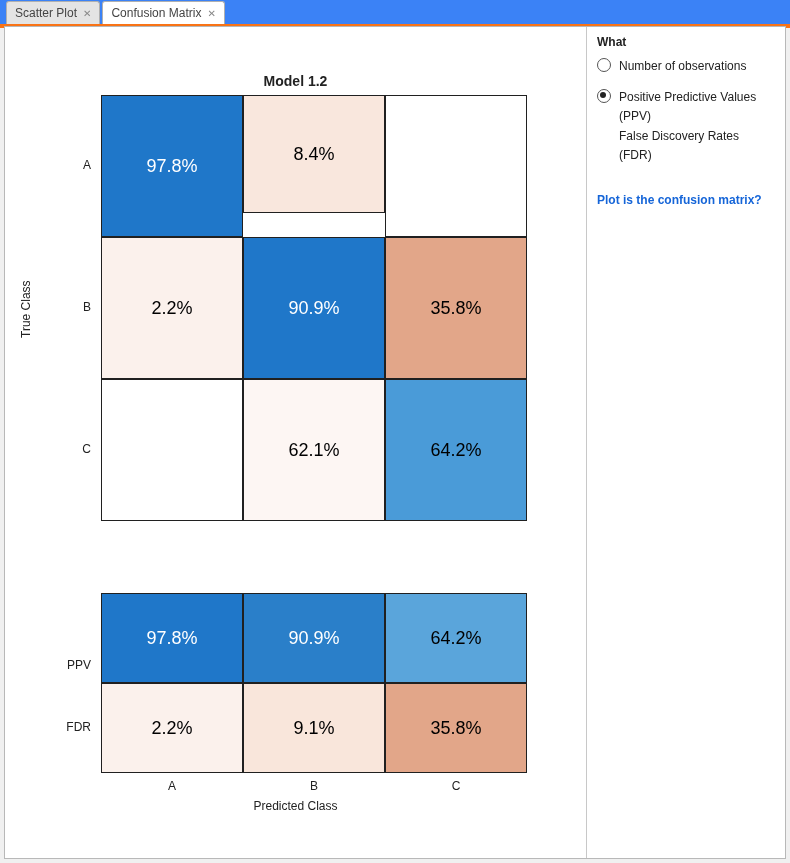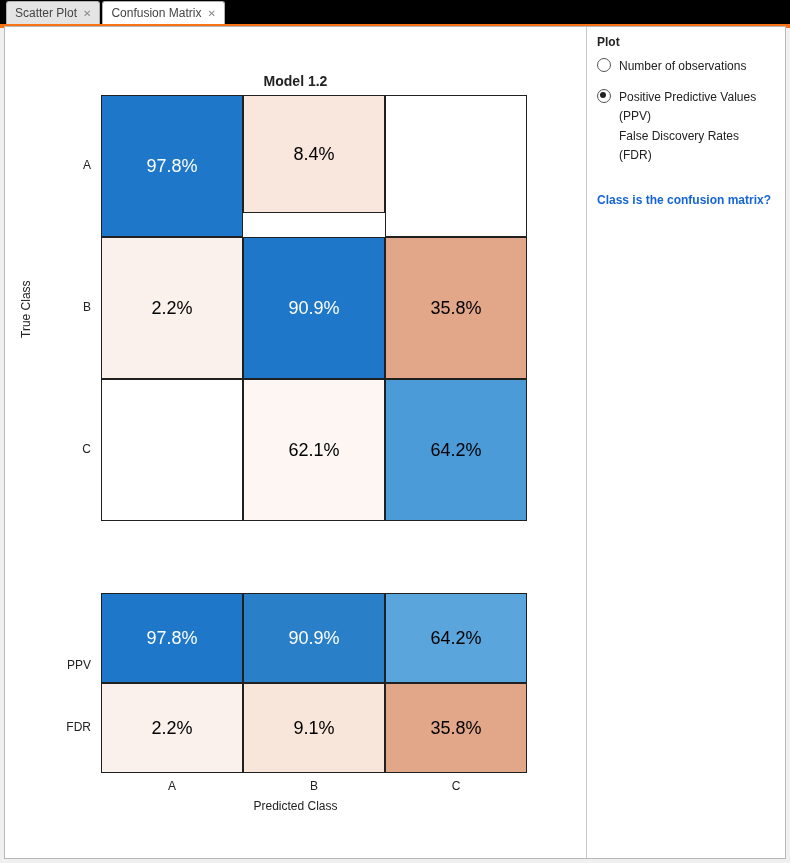--- a/index.html
+++ b/index.html
@@ -1,17 +1,17 @@
 <!DOCTYPE html>
 <html><head>
 <meta charset="utf-8">
 <style>
 html,body{margin:0;padding:0;font-family:Arial,Helvetica,sans-serif;font-size:12px;color:#222;background:#f0f0f0}
 #app{width:790px;height:863px;background:#f0f0f0;position:relative}
-.tabbar{height:24px;display:flex;align-items:flex-end;padding-left:6px;background:#000000;border-bottom:4px solid #f97316}
+.tabbar{height:24px;display:flex;align-items:flex-end;padding-left:6px;background:#3b82f6;border-bottom:4px solid #f97316}
 .tab{display:flex;align-items:center;height:22px;padding:0 8px;border:1px solid #b0b0b0;border-bottom:none;margin-right:2px;background:#e4e4e4;border-radius:3px 3px 0 0;font-size:12px;color:#444}
 .tab.active{background:#fff}
 .tab .closex{margin-left:6px;color:#888;font-size:10px}
 .content{position:absolute;top:26px;left:4px;right:4px;bottom:4px;display:flex;border:1px solid #b8b8b8;background:#fff}
 .plotpanel{flex:1;position:relative;border-right:1px solid #c8c8c8}
 .sidepanel{width:198px;padding:8px 10px;background:#fff;box-sizing:border-box}
 .sidepanel h4{margin:0 0 8px 0;font-size:12px;font-weight:bold}
 .radioitem{display:flex;align-items:flex-start;margin-bottom:12px;cursor:pointer}
 .radioitem .rb{width:12px;height:12px;border-radius:50%;border:1.5px solid #555;margin-right:8px;margin-top:1px;flex-shrink:0;position:relative}
 .radioitem.selected .rb::after{content:"";position:absolute;top:2px;left:2px;width:6px;height:6px;border-radius:50%;background:#222}
@@ -64,33 +64,33 @@
         <div class="rowlab" style="left: 46px; top: 631px;">PPV</div>
         <div class="cell" style="left: 96px; top: 656px; width: 142px; height: 90px; background: rgb(251, 241, 236); color: rgb(0, 0, 0);">2.2%</div>
         <div class="cell" style="left: 238px; top: 656px; width: 142px; height: 90px; background: rgb(249, 230, 219); color: rgb(0, 0, 0);">9.1%</div>
         <div class="cell" style="left: 380px; top: 656px; width: 142px; height: 90px; background: rgb(226, 166, 137); color: rgb(0, 0, 0);">35.8%</div>
         <div class="rowlab" style="left: 46px; top: 693px;">FDR</div>
         <div class="collab" style="left: 96px; width: 142px; top: 752px;">A</div>
         <div class="collab" style="left: 238px; width: 142px; top: 752px;">B</div>
         <div class="collab" style="left: 380px; width: 142px; top: 752px;">C</div>
       </div>
   <div class="sidepanel">
-    <h4>Plot</h4>
+    <h4>What</h4>
     <div id="radios">
           <div class="radioitem">
             <div class="rb"></div>
             <div class="lbls">
               <span>Number of observations</span>
             </div>
           </div>
           <div class="radioitem selected">
             <div class="rb"></div>
             <div class="lbls">
               <span>Positive Predictive Values (PPV)</span>
               <span>False Discovery Rates (FDR)</span>
             </div>
           </div>
         </div>
-    <span class="link">Class is the confusion matrix?</span>
+    <span class="link">Plot is the confusion matrix?</span>
   </div>
 </div>
 
 </div>
 
 </body></html>

